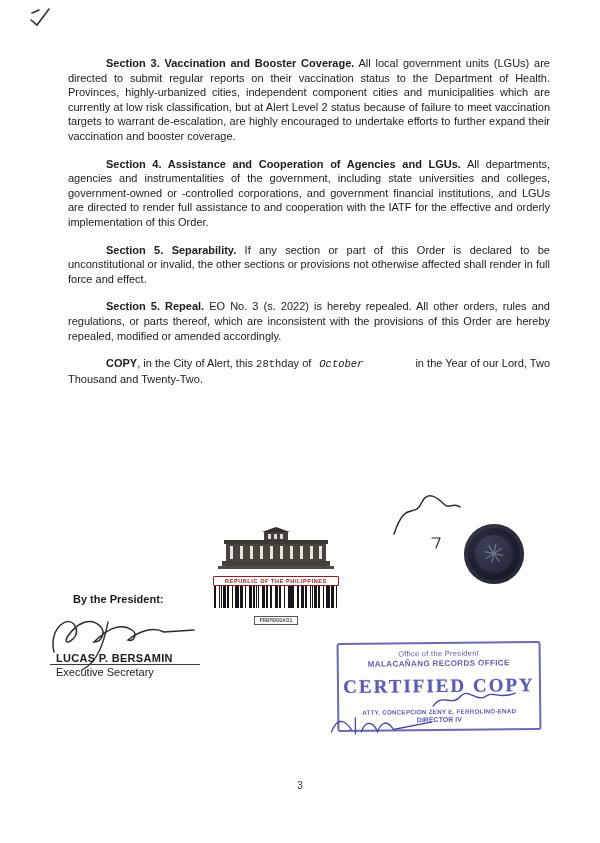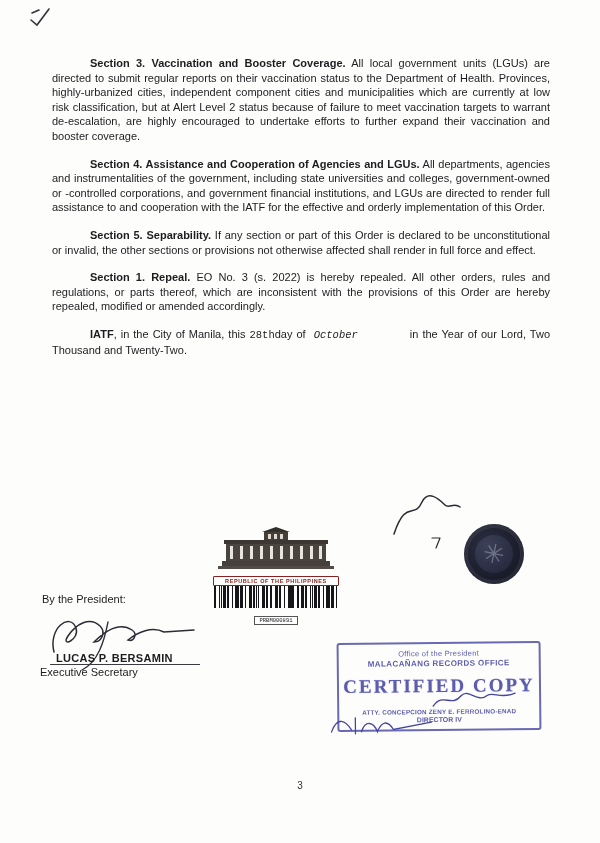--- a/index.html
+++ b/index.html
@@ -6,21 +6,21 @@
   .page{
     position:relative;
     width:600px;height:843px;
     margin:0 auto;
     background:#fdfdfc;
     font-family:"Liberation Sans",sans-serif;
     color:#1c1c1e;
     overflow:hidden;
   }
   
-  .doc-text{position:absolute;left:52px;right:50px;top:56px;}
+  .doc-text{position:absolute;left:68px;right:50px;top:56px;}
   .para{
     text-align:justify;
     text-indent:38px;
     margin:0 0 13px 0;
     font-size:11px;
     line-height:14.6px;
     color:#1d1d20;
   }
   .sec-head{font-weight:bold;}
   .typed{font-family:"Liberation Mono",monospace;font-size:10.5px;}
@@ -46,24 +46,24 @@
     padding:0 4px;margin-top:1px;background:#fff;color:#222;
   }
   .president-sig{position:absolute;left:388px;top:488px;}
   .dry-seal{
     position:absolute;left:464px;top:524px;width:60px;height:60px;border-radius:50%;
     background:radial-gradient(circle at 38% 35%, #3c4058, #23263a 68%, #181a2a 100%);
     box-shadow:inset 0 0 0 4px rgba(255,255,255,.07), inset 0 0 0 11px rgba(0,0,0,.28);
     display:flex;align-items:center;justify-content:center;
   }
   .dry-seal .star{color:#9aa0bb;opacity:.55;font-size:26px;line-height:1;transform:rotate(12deg);}
-  .by-line{position:absolute;left:42px;top:593px;font-size:11px;}
+  .by-line{position:absolute;left:73px;top:593px;font-size:11px;font-weight:bold;}
   .secretary-sig{position:absolute;left:42px;top:608px;}
   .secretary-name{position:absolute;left:56px;top:652px;font-size:11px;font-weight:bold;letter-spacing:.3px;}
-  .secretary-title{position:absolute;left:40px;top:666px;font-size:11px;}
+  .secretary-title{position:absolute;left:56px;top:666px;font-size:11px;}
   .sig-underline{position:absolute;left:50px;top:664px;width:150px;height:1px;background:#3a3a40;}
   
   .stamp{
     position:absolute;left:337px;top:642px;width:192px;
     border:2px solid #6a6ab4;border-radius:3px;
     padding:5px 4px 6px 4px;
     color:#5d5dae;text-align:center;
     transform:rotate(-.6deg);
     background:rgba(255,255,255,.0);
   }
@@ -92,24 +92,24 @@
   </span>
 
   <div class="doc-text">
 
     <p class="para"><span class="sec-head">Section 3. Vaccination and Booster Coverage.</span><span> All local government units (LGUs) are directed to submit regular reports on their vaccination status to the Department of Health. Provinces, highly-urbanized cities, independent component cities and municipalities which are currently at low risk classification, but at Alert Level 2 status because of failure to meet vaccination targets to warrant de-escalation, are highly encouraged to undertake efforts to further expand their vaccination and booster coverage.</span></p>
 
     <p class="para"><span class="sec-head">Section 4. Assistance and Cooperation of Agencies and LGUs.</span><span> All departments, agencies and instrumentalities of the government, including state universities and colleges, government-owned or -controlled corporations, and government financial institutions, and LGUs are directed to render full assistance to and cooperation with the IATF for the effective and orderly implementation of this Order.</span></p>
 
     <p class="para"><span class="sec-head">Section 5. Separability.</span><span> If any section or part of this Order is declared to be unconstitutional or invalid, the other sections or provisions not otherwise affected shall render in full force and effect.</span></p>
 
-    <p class="para"><span class="sec-head">Section 1. Repeal.</span><span> EO No. 3 (s. 2022) is hereby repealed. All other orders, rules and regulations, or parts thereof, which are inconsistent with the provisions of this Order are hereby repealed, modified or amended accordingly.</span></p>
+    <p class="para"><span class="sec-head">Section 5. Repeal.</span><span> EO No. 3 (s. 2022) is hereby repealed. All other orders, rules and regulations, or parts thereof, which are inconsistent with the provisions of this Order are hereby repealed, modified or amended accordingly.</span></p>
 
 
-    <p class="para"><span class="sec-head">IATF</span><span>, in the City of Manila, this </span><span class="typed">28th</span><span>day of</span><span class="typed month">October</span><span>in the Year of our Lord, Two Thousand and Twenty-Two.</span></p>
+    <p class="para"><span class="sec-head">COPY</span><span>, in the City of Alert, this </span><span class="typed">28th</span><span>day of</span><span class="typed month">October</span><span>in the Year of our Lord, Two Thousand and Twenty-Two.</span></p>
 
   </div>
 
   <div class="palace-wrap">
     <svg width="120" height="44" viewBox="0 0 120 44">
       <polygon points="46,5 74,5 60,0" fill="#332f2b"></polygon>
       <rect x="48" y="5" width="24" height="8" fill="#453f3a"></rect>
       <rect x="52" y="7" width="3" height="5" fill="#ded9d2"></rect>
       <rect x="58" y="7" width="3" height="5" fill="#ded9d2"></rect>
       <rect x="64" y="7" width="3" height="5" fill="#ded9d2"></rect>

